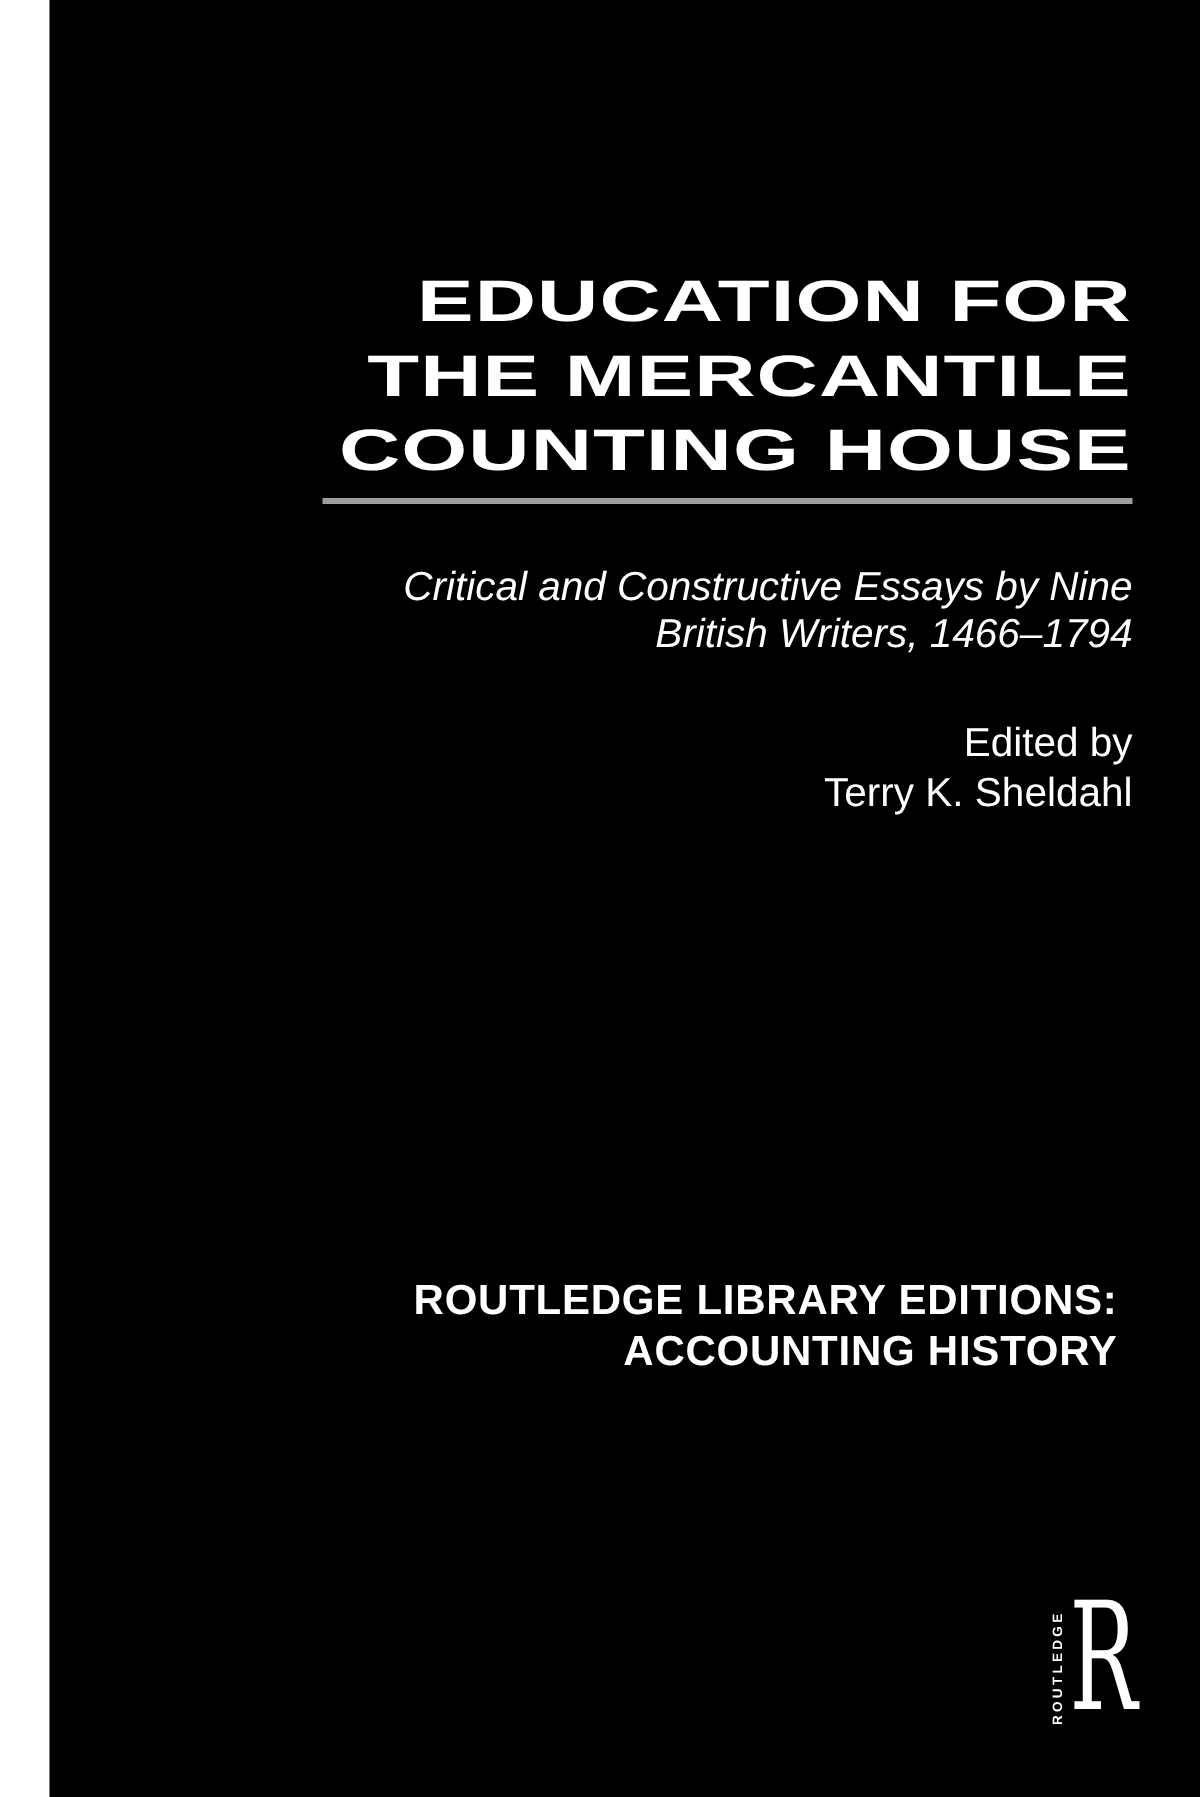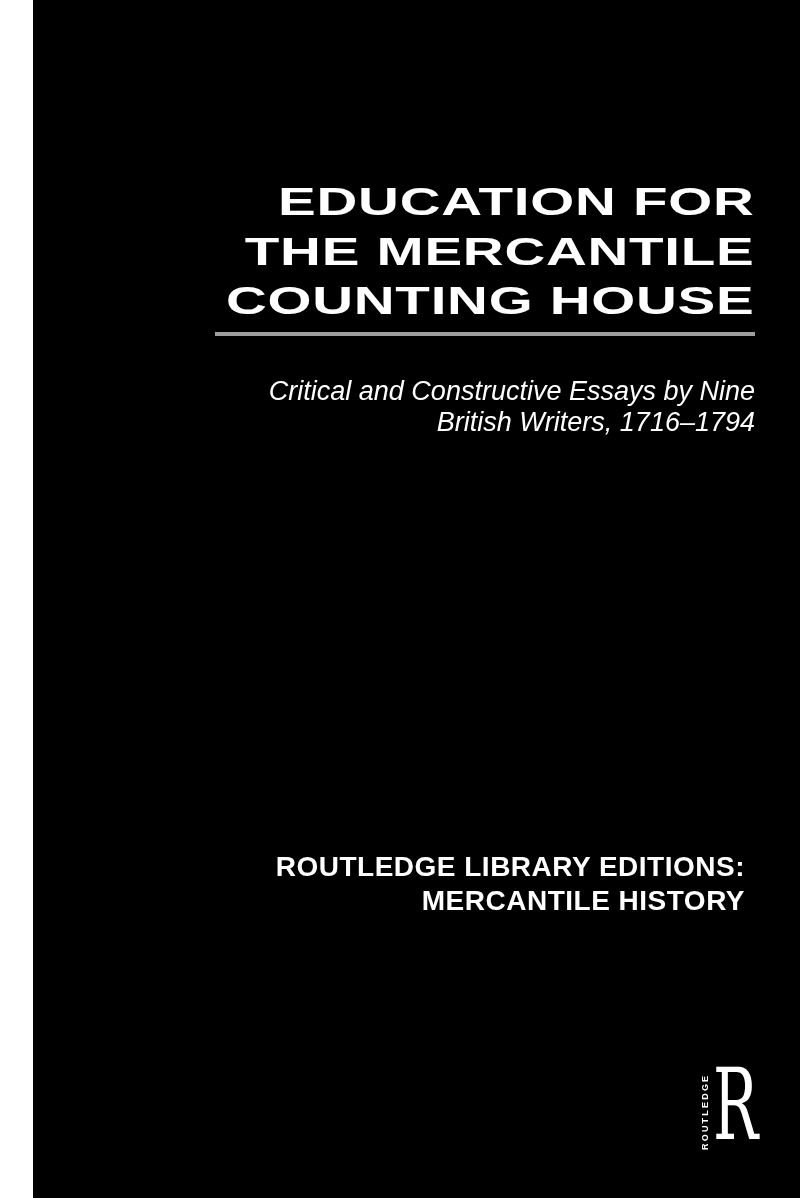--- a/index.html
+++ b/index.html
@@ -112,27 +112,31 @@
   <div class="title-block">
     <div>EDUCATION FOR</div>
     <div>THE MERCANTILE</div>
     <div>COUNTING HOUSE</div>
   </div>
 
   <div class="title-underline" style="background: rgba(255, 255, 255, 0.62);"></div>
 
   <div class="subtitle-block">
     <div>Critical and Constructive Essays by Nine</div>
-    <div>British Writers, 1716–1794</div>
+    <div>British Writers, 1466–1794</div>
   </div>
 
+  <div class="editor-block">
+    <div>Edited by</div>
+    <div>Terry K. Sheldahl</div>
+  </div>
 
   <div class="series-block">
     <div>ROUTLEDGE LIBRARY EDITIONS:</div>
-    <div>MERCANTILE HISTORY</div>
+    <div>ACCOUNTING HISTORY</div>
   </div>
 
   <div class="publisher-logo">
     <span class="logo-vertical-text">ROUTLEDGE</span>
     <span class="logo-r">R</span>
   </div>
 
 </div>
 
 </body></html>

